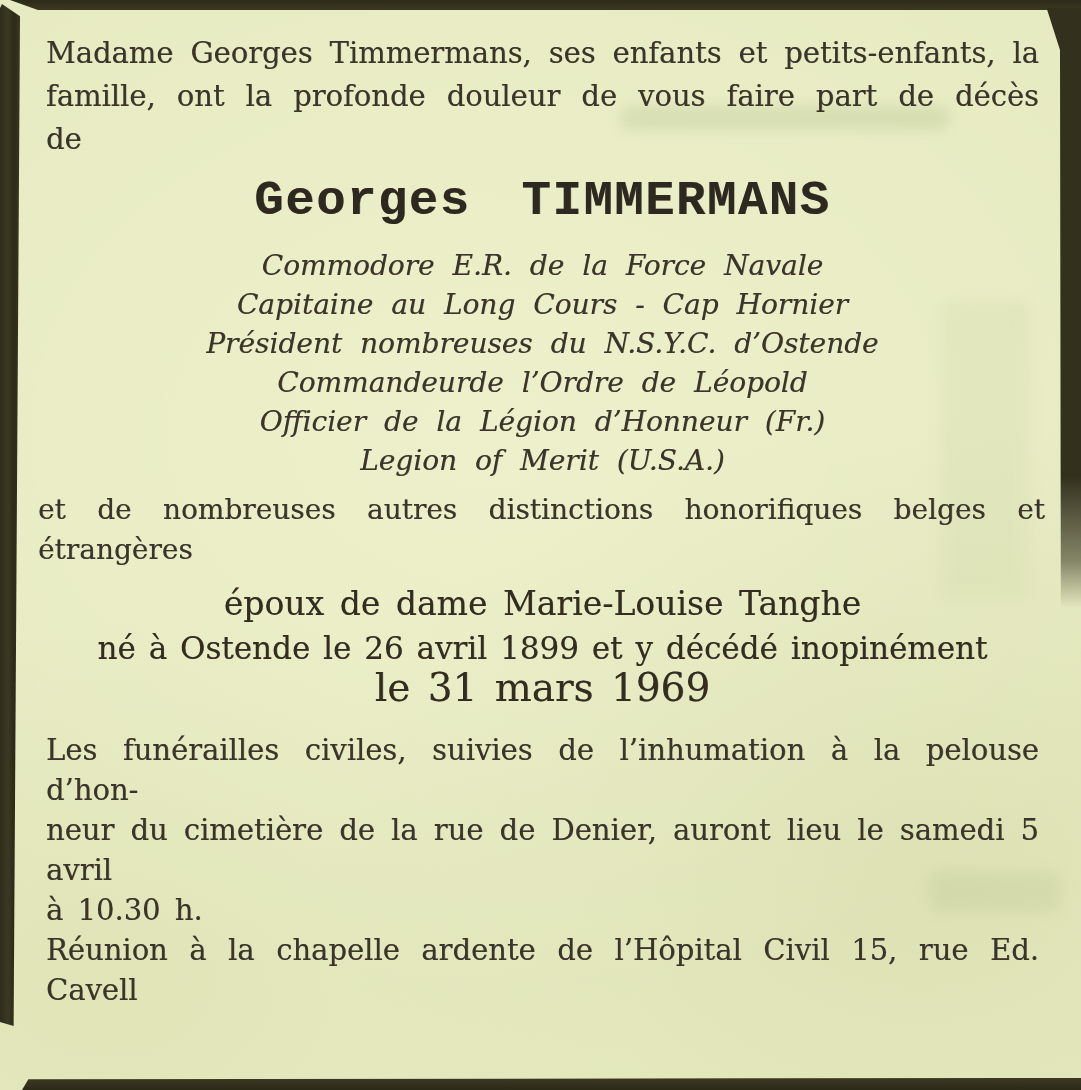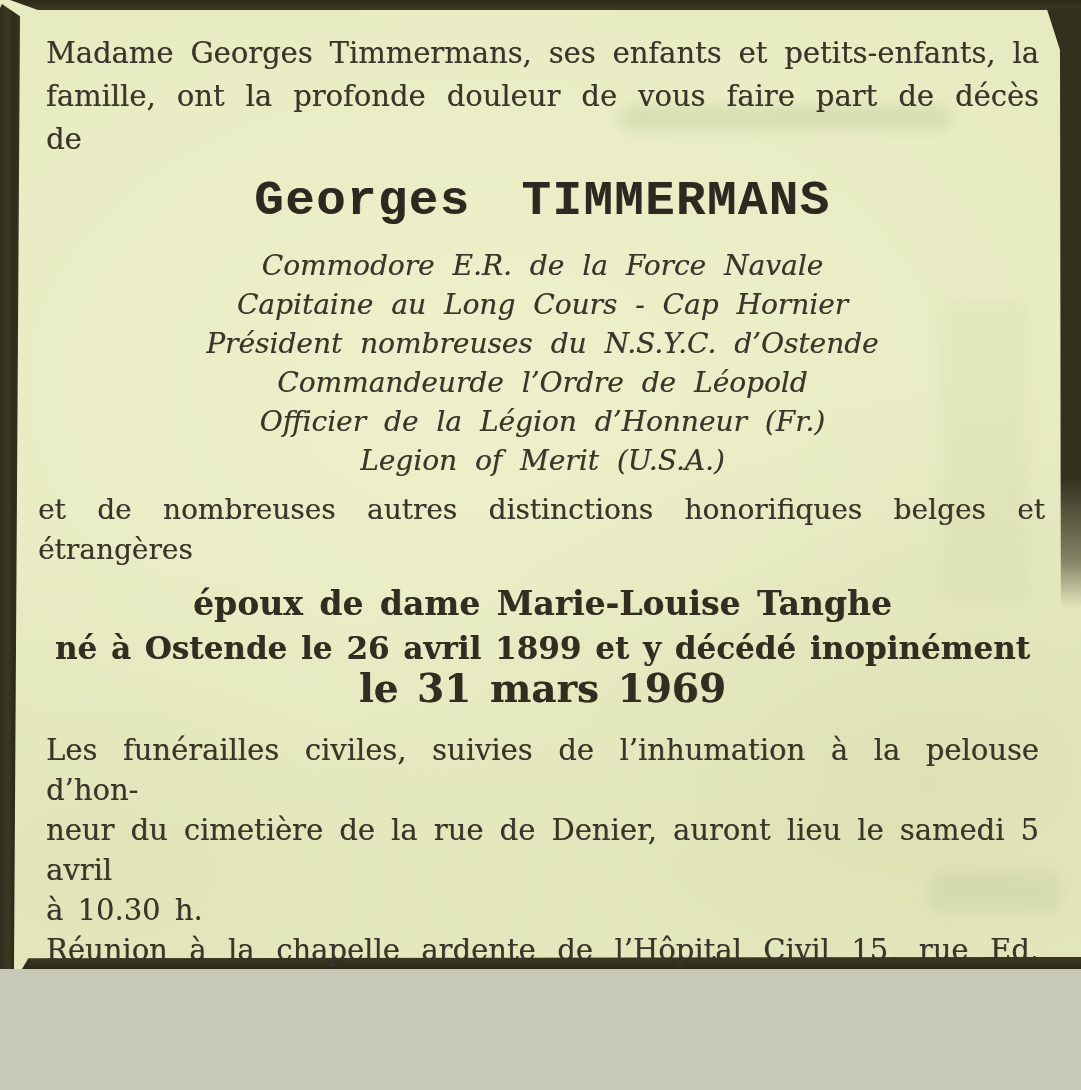--- a/index.html
+++ b/index.html
@@ -1,20 +1,20 @@
 <!DOCTYPE html>
 <html><head>
 <meta charset="utf-8">
 <style>
   html, body { margin: 0; padding: 0; background: #c9c9b8; }
 
   .scan {
     position: relative;
     width: 1081px;
-    height: 969px;
+    height: 1090px;
     overflow: hidden;
     background:
       radial-gradient(ellipse 120% 90% at 45% 40%, rgba(255,255,230,0.25), rgba(0,0,0,0) 60%),
       radial-gradient(ellipse 80% 60% at 85% 80%, rgba(190,195,140,0.25), rgba(0,0,0,0) 70%),
       radial-gradient(ellipse 70% 50% at 10% 90%, rgba(200,205,150,0.22), rgba(0,0,0,0) 70%),
       #e7ebc1;
     font-family: "DejaVu Serif", "Liberation Serif", serif;
     color: #3a342a;
   }
 
@@ -107,21 +107,21 @@
     margin: 10px -6px 0 -8px;
     font-size: 28px;
     line-height: 40px;
     text-align: justify;
     text-align-last: justify;
     word-spacing: 4px;
   }
 
   .bold-center {
     text-align: center;
-    font-weight: bold;
+    font-weight: normal;
     color: #322c21;
     white-space: nowrap;
   }
   .spouse-line   { margin-top: 14px; font-size: 33px; line-height: 40px; word-spacing: 5px; }
   .birth-line    { margin-top: 4px;  font-size: 31px; line-height: 40px; word-spacing: 3px; }
   .death-line    { font-size: 39px;  line-height: 40px; word-spacing: 5px; }
 
   .funeral { margin-top: 22px; }
   .para-line {
     font-size: 29px;

